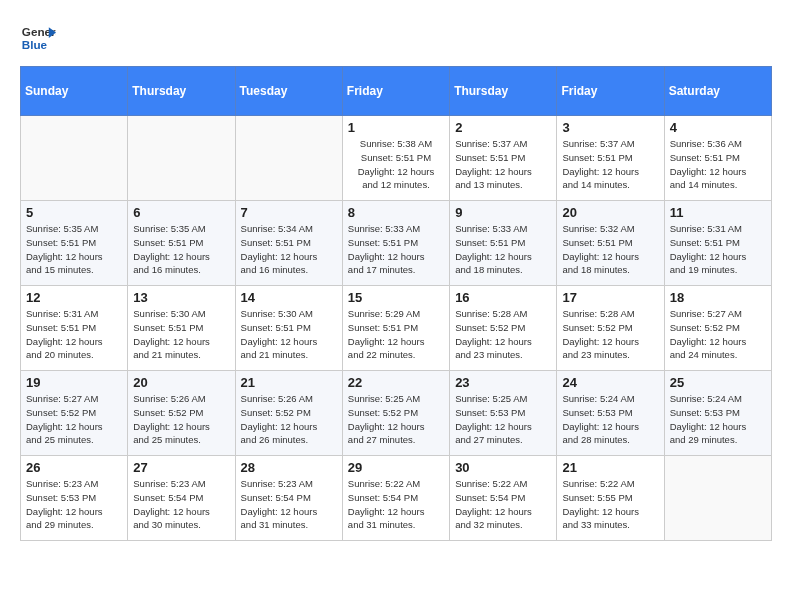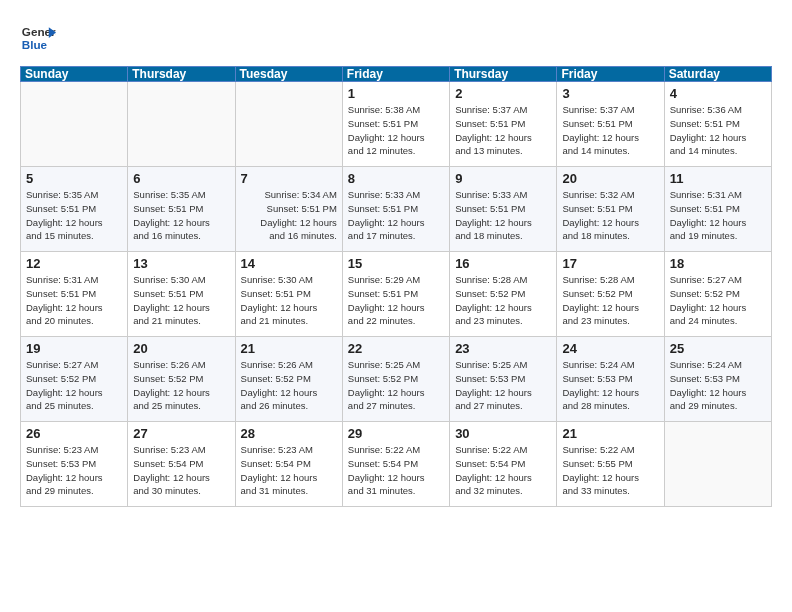--- a/index.html
+++ b/index.html
@@ -37,25 +37,25 @@
     .subtitle {
       font-size: 15px;
       color: #444;
     }
     table {
       width: 100%;
       border-collapse: collapse;
       table-layout: fixed;
     }
     thead tr th {
-      background-color: #0369a1;
+      background-color: #3b82f6;
       color: #fff;
       font-size: 12px;
       font-weight: bold;
-      padding: 0 4px;
+      padding: 17px 4px;
       text-align: left;
       border: 1px solid #5580c8;
     }
     tbody tr td {
       vertical-align: top;
       border: 1px solid #ccc;
       padding: 4px 5px;
       font-size: 10px;
       color: #333;
       height: 85px;
@@ -112,21 +112,21 @@
         <th>Saturday</th>
       </tr>
   </thead>
   <tbody id="calendar-body">
       <tr>
         <td class="empty"></td>
         <td class="empty"></td>
         <td class="empty"></td>
         <td>
           <span class="day-num">1</span>
-          <div class="day-info" style="white-space: pre-line;">Sunrise: 5:38 AM
+          <div class="day-info" style="white-space: pre-line; text-align: center;">Sunrise: 5:38 AM
 Sunset: 5:51 PM
 Daylight: 12 hours
 and 12 minutes.</div>
         </td>
         <td>
           <span class="day-num">2</span>
           <div class="day-info" style="white-space: pre-line;">Sunrise: 5:37 AM
 Sunset: 5:51 PM
 Daylight: 12 hours
 and 13 minutes.</div>
@@ -156,21 +156,21 @@
         </td>
         <td>
           <span class="day-num">6</span>
           <div class="day-info" style="white-space: pre-line;">Sunrise: 5:35 AM
 Sunset: 5:51 PM
 Daylight: 12 hours
 and 16 minutes.</div>
         </td>
         <td>
           <span class="day-num">7</span>
-          <div class="day-info" style="white-space: pre-line; text-align: right;">Sunrise: 5:34 AM
+          <div class="day-info" style="white-space: pre-line;">Sunrise: 5:34 AM
 Sunset: 5:51 PM
 Daylight: 12 hours
 and 16 minutes.</div>
         </td>
         <td>
           <span class="day-num">8</span>
           <div class="day-info" style="white-space: pre-line;">Sunrise: 5:33 AM
 Sunset: 5:51 PM
 Daylight: 12 hours
 and 17 minutes.</div>

